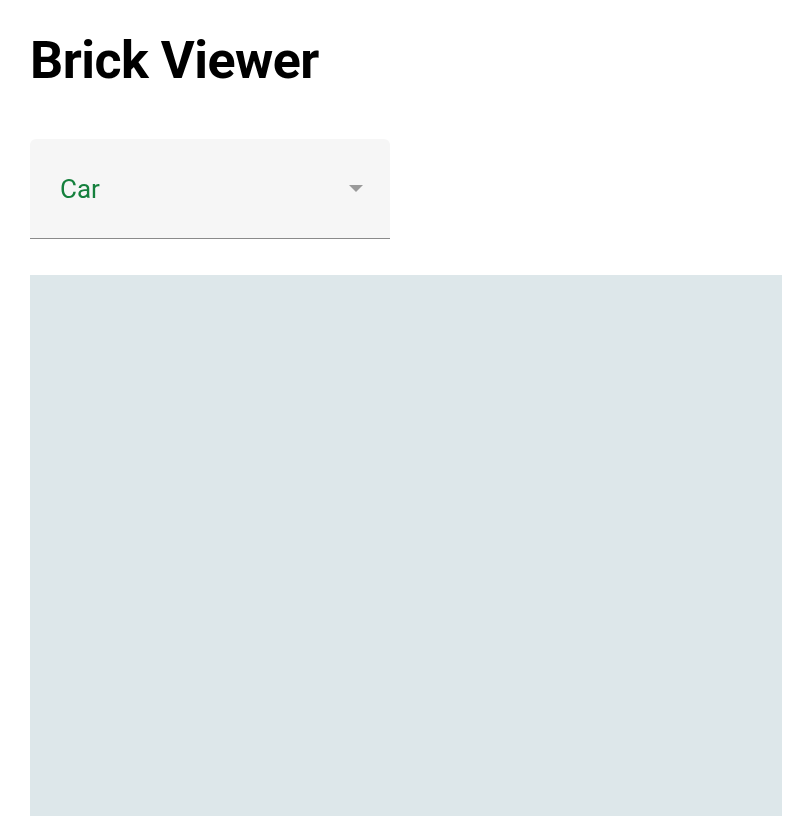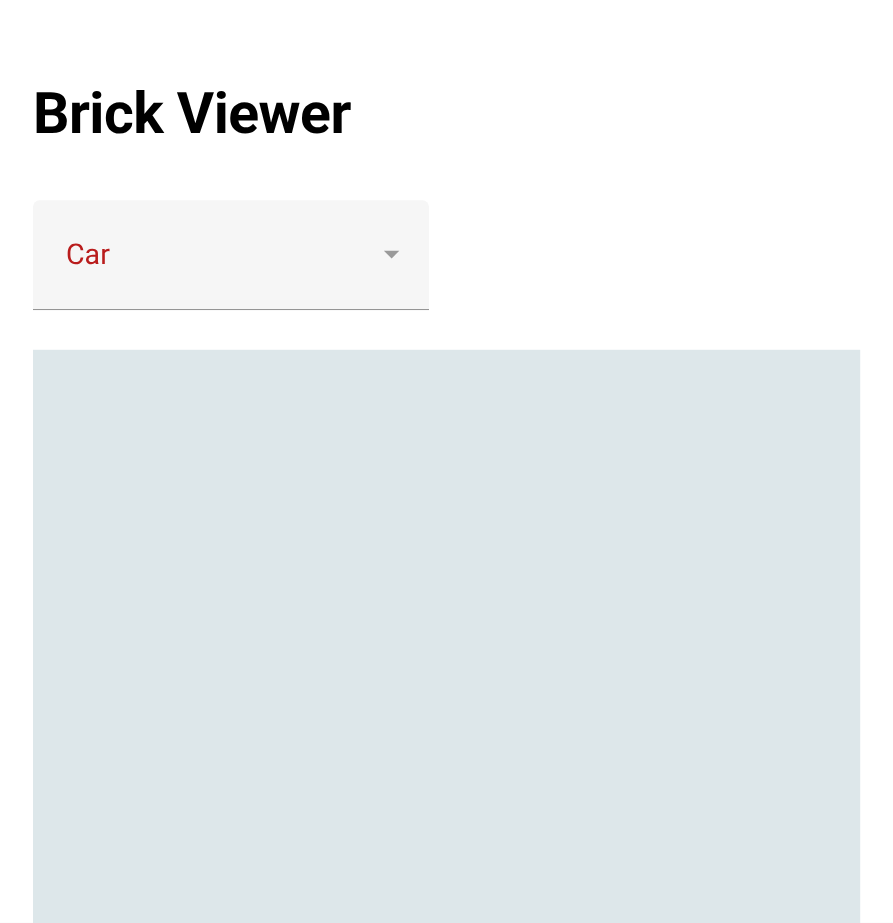--- a/index.html
+++ b/index.html
@@ -13,39 +13,38 @@
       width: 812px;
       height: 839px;
       padding: 30px;
     }
     .page-title {
       font-size: 52px;
       font-weight: 700;
       color: #000000;
       letter-spacing: -0.5px;
       margin-bottom: 48px;
-      margin-top: 43px;
     }
     .select-container {
       width: 360px;
       height: 100px;
       background: #f6f6f6;
       border-top-left-radius: 6px;
       border-top-right-radius: 6px;
       border-bottom: 1px solid #8a8a8a;
       display: flex;
       align-items: center;
       justify-content: space-between;
       padding: 0 26px 0 30px;
       cursor: pointer;
       margin-bottom: 36px;
     }
     .select-value {
       font-size: 26px;
-      color: #b91c1c;
+      color: #15803d;
       font-weight: 400;
     }
     .select-arrow {
       display: inline-flex;
       align-items: center;
       justify-content: center;
     }
     .select-arrow svg {
       width: 16px;
       height: 10px;

